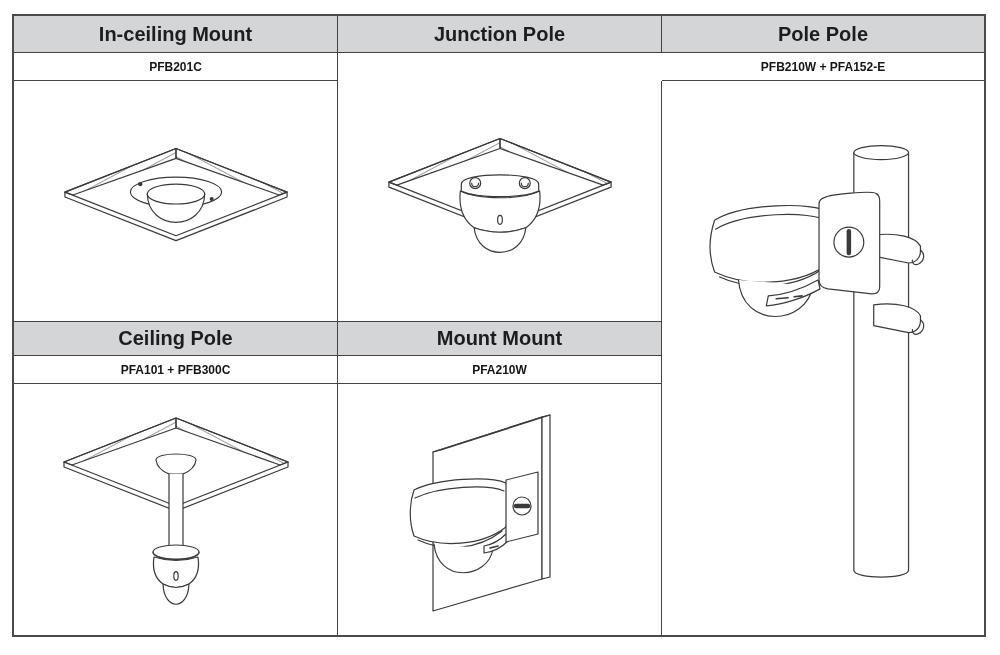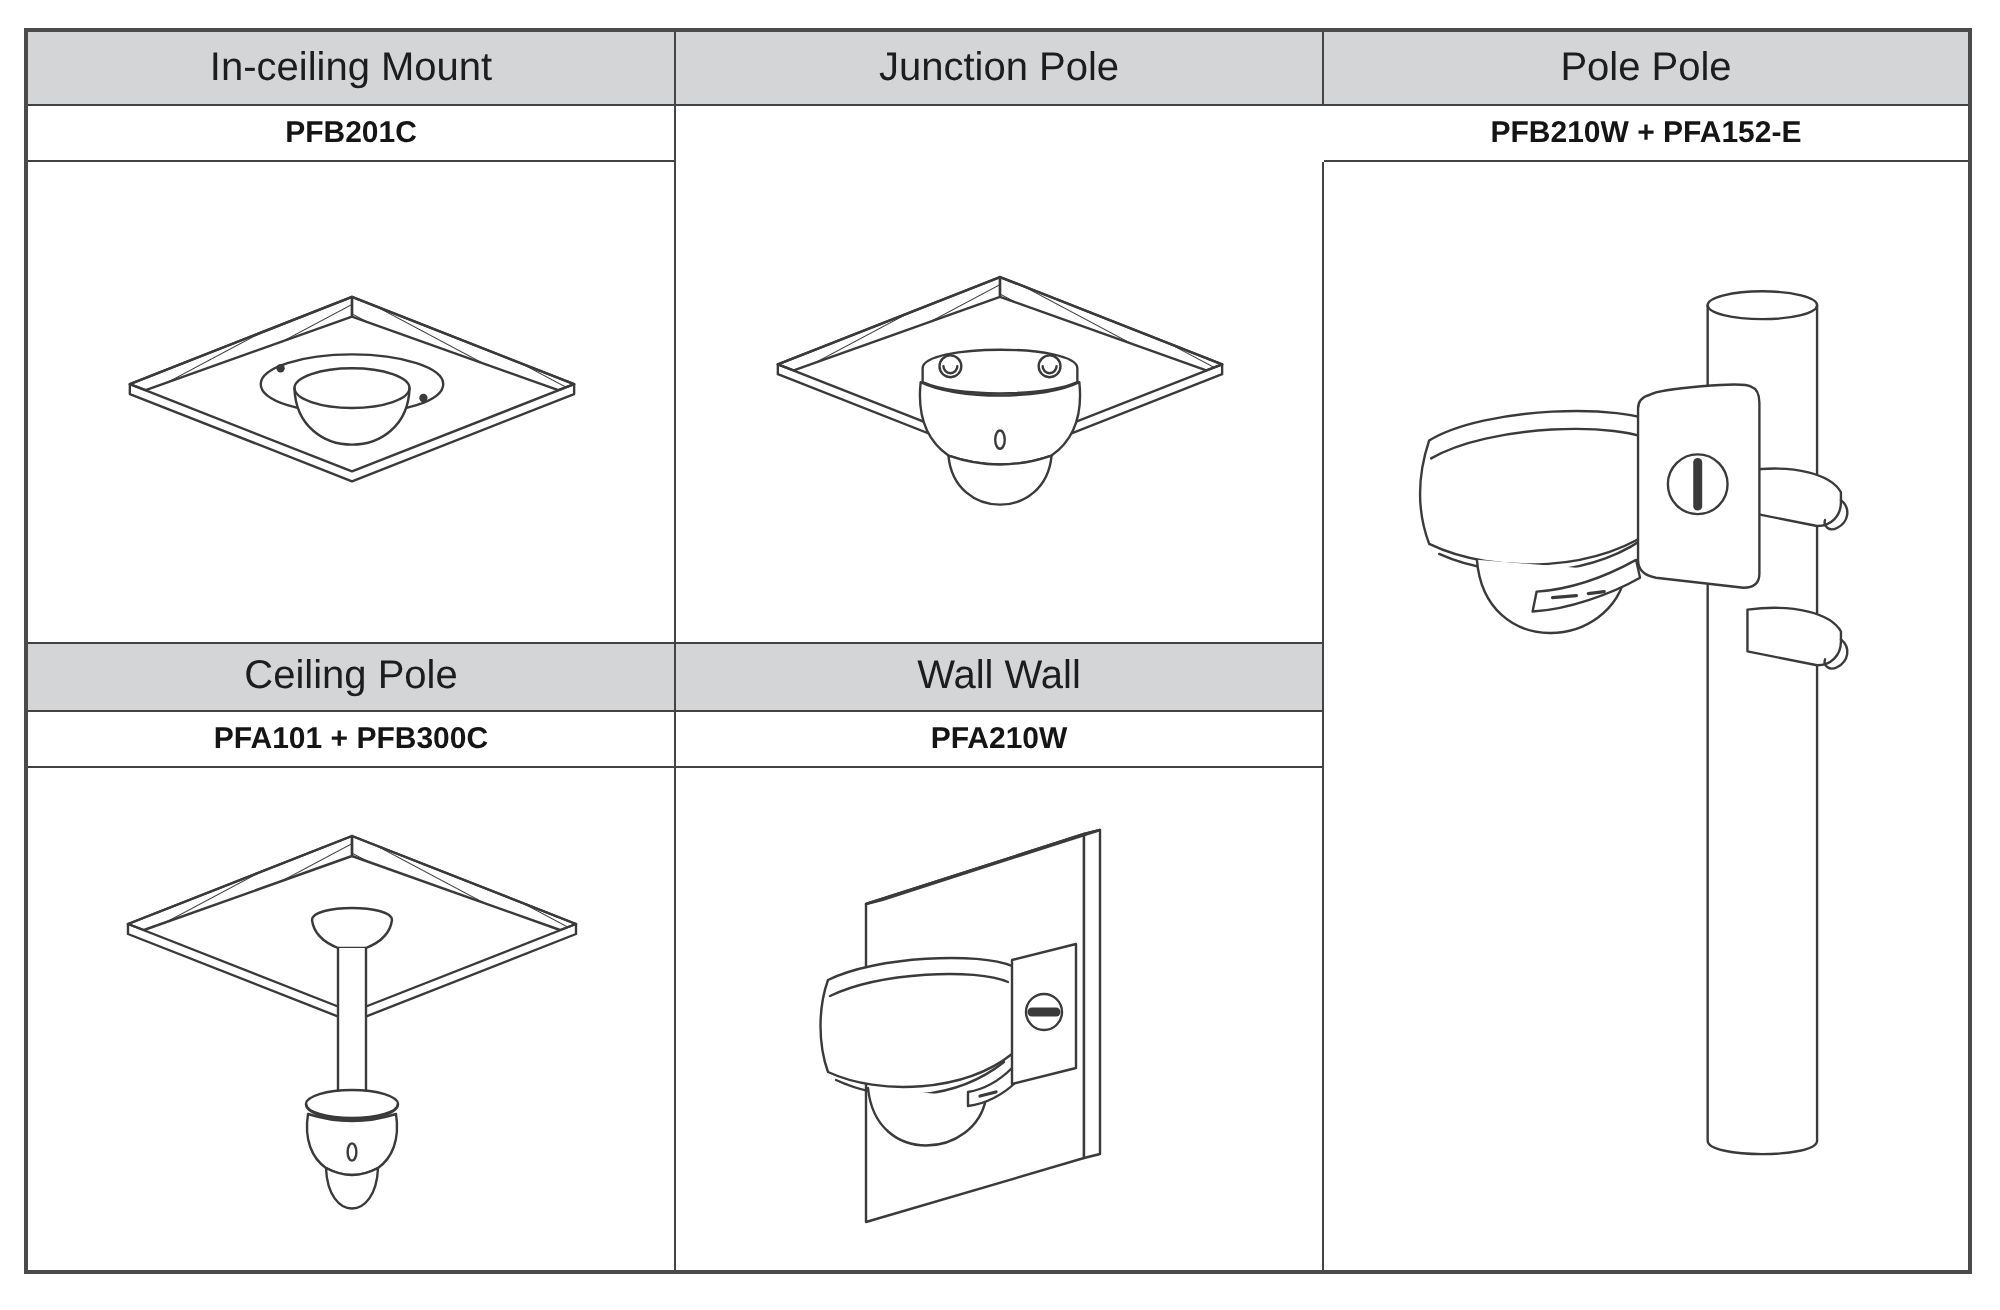--- a/index.html
+++ b/index.html
@@ -11,22 +11,22 @@
     position:absolute;left:12px;top:14px;width:974px;height:623px;
     box-sizing:border-box;border:2px solid #4a4a4a;background:#ffffff;
     display:grid;
     grid-template-columns:324px 324px 1fr;
     grid-template-rows:37px 28px 241px 34px 28px 1fr;
   }
   .cell{box-sizing:border-box;display:flex;align-items:center;justify-content:center;overflow:hidden;}
   .br{border-right:1px solid #434343;}
   .bb{border-bottom:1px solid #434343;}
   .th{background:#d4d5d7;}
-  .th span{font-size:20px;font-weight:400;color:#1d1d1d;}
-  .model span{font-size:15px;font-weight:600;color:#151515;}
+  .th span{font-size:20px;font-weight:700;color:#1d1d1d;}
+  .model span{font-size:12px;font-weight:600;color:#151515;}
   .imgcell{align-items:stretch;justify-content:stretch;padding:0;}
   .imgcell svg{display:block;width:100%;height:100%;}
   .c1{grid-column:1}.c2{grid-column:2}.c3{grid-column:3}
   .r1{grid-row:1}.r2{grid-row:2}.r3{grid-row:3}.r4{grid-row:4}.r5{grid-row:5}.r6{grid-row:6}
   .rspan{grid-row:3 / 7;}
   
   .art *{stroke:#3a3a3a;stroke-width:1.2;fill:none;stroke-linecap:round;stroke-linejoin:round;}
   .art .f{fill:#ffffff;}
   .art .d{fill:#3a3a3a;stroke:none;}
   .art .thick{stroke-width:4.5;}
@@ -131,21 +131,21 @@
           <circle class="f" cx="187" cy="162" r="15"></circle>
           <line class="thick" x1="187" y1="151" x2="187" y2="173"></line>
         </g>
       </svg>
     </div>
 
     <div class="cell th c1 r4 br bb">
       <span>Ceiling Pole</span>
     </div>
     <div class="cell th c2 r4 br bb">
-      <span>Wall Wall</span>
+      <span>Mount Mount</span>
     </div>
 
     <div class="cell model c1 r5 br bb">
       <span>PFA101 + PFB300C</span>
     </div>
     <div class="cell model c2 r5 br bb">
       <span>PFA210W</span>
     </div>
 
     <div class="cell imgcell c1 r6 br">

